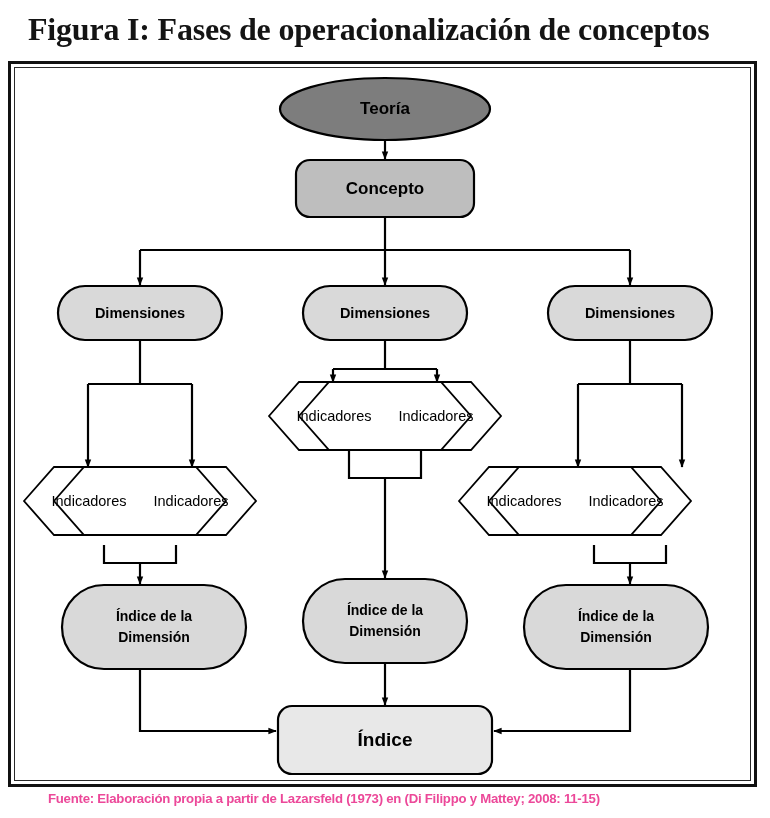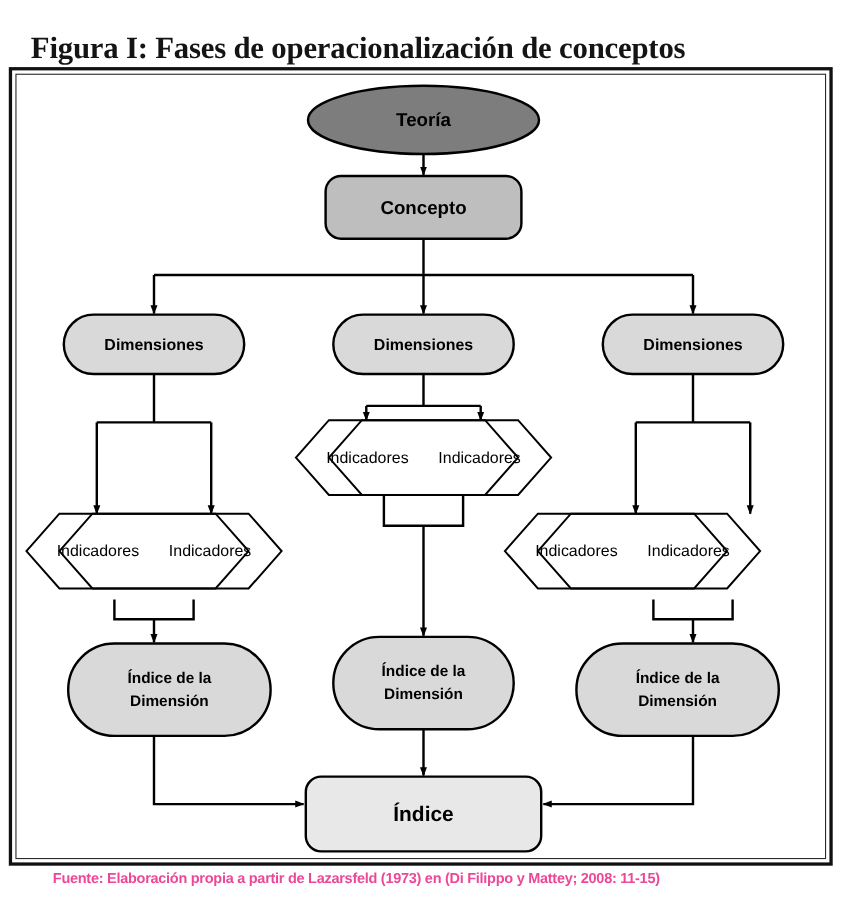--- a/index.html
+++ b/index.html
@@ -21,25 +21,24 @@
     height: 818px;
     background: #ffffff;
   }
   #figure-title {
     position: absolute;
     left: 28px;
     top: 11px;
     width: 700px;
     font-family: "Liberation Serif", serif;
     font-weight: bold;
-    font-size: 28px;
+    font-size: 32px;
     letter-spacing: -0.2px;
     color: #141414;
     white-space: nowrap;
-    margin-top: 18px;
   }
   #frame {
     position: absolute;
     left: 8px;
     top: 61px;
     width: 749px;
     height: 726px;
     box-sizing: border-box;
     border: 3px solid #111111;
     background: #ffffff;

